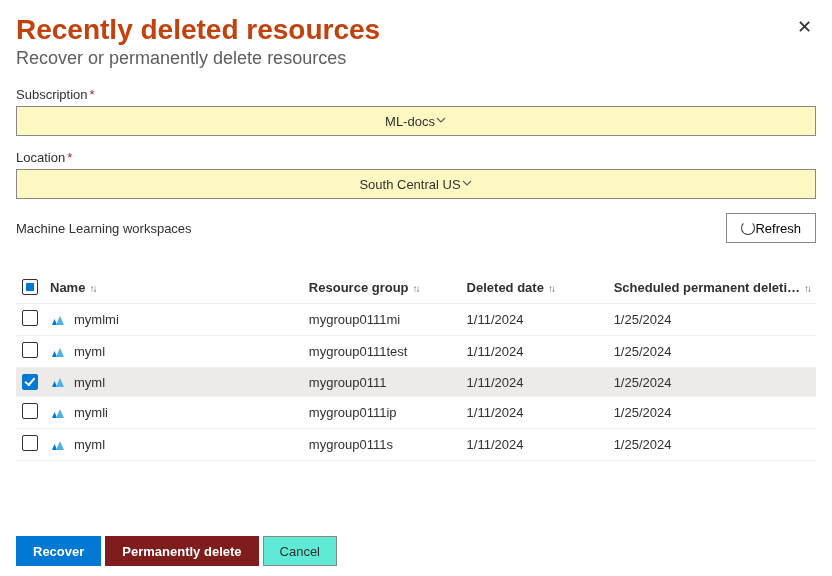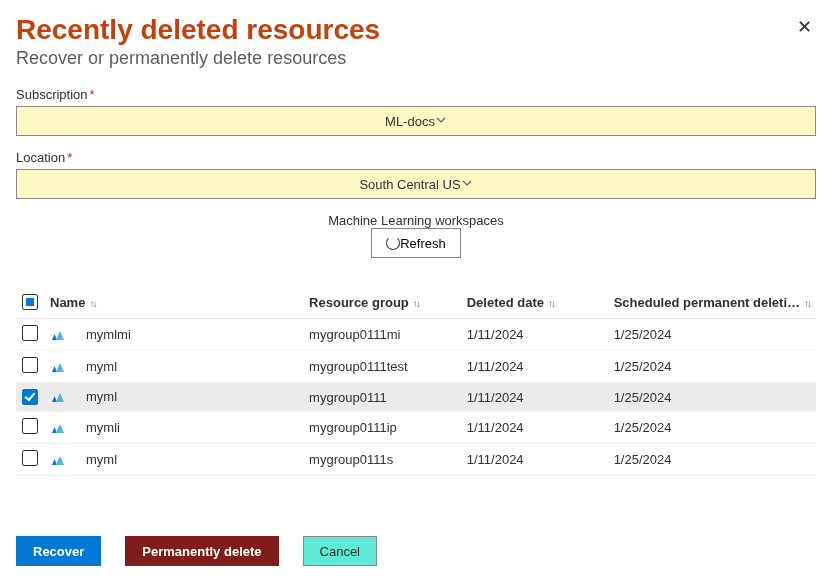--- a/index.html
+++ b/index.html
@@ -27,21 +27,21 @@
     display: flex;
     align-items: center;
     justify-content: center;
     padding: 0 10px;
     font-size: 13px;
     cursor: pointer;
     margin-bottom: 14px;
     background: #fef9c3;
   }
   .chev { font-size: 12px; color: #605e5c; }
-  .section-row { display: flex; justify-content: space-between; align-items: center; margin-top: 10px; margin-bottom: 28px; flex-direction: column; }
+  .section-row { display: flex; justify-content: space-between; align-items: center; margin-top: 10px; margin-bottom: 28px; }
   .section-label { font-size: 13px; color: #323130; }
   .refresh-btn {
     border: 1px solid #8a8886;
     background: #fff;
     height: 30px;
     padding: 0 14px;
     display: flex;
     align-items: center;
     cursor: pointer;
     font-size: 13px;
@@ -84,30 +84,30 @@
     width: 4px; height: 8px;
     border: solid #fff;
     border-width: 0 2px 2px 0;
     transform: rotate(40deg) translate(-1px,-1px);
   }
   .col-chk { width: 28px; }
   .col-name { width: 270px; }
   .col-rg { width: 160px; }
   .col-dd { width: 150px; }
   .sort-icons { font-size: 10px; color: #605e5c; margin-left: 4px; letter-spacing: -2px; }
-  .name-cell { display: flex; align-items: flex-start; gap: 20px; }
+  .name-cell { display: flex; align-items: center; gap: 8px; }
   .ws-icon {
     width: 16px; height: 16px; position: relative;
   }
   .ws-icon svg { width:16px; height:16px; }
   .footer {
     position: absolute;
     left: 16px; right: 16px; bottom: 10px;
     display: flex;
-    gap: 24px;
+    gap: 4px;
   }
   .btn {
     height: 30px;
     padding: 0 16px;
     font-size: 13px;
     border: 1px solid transparent;
     cursor: pointer;
     display: flex;
     align-items: center;
   }

